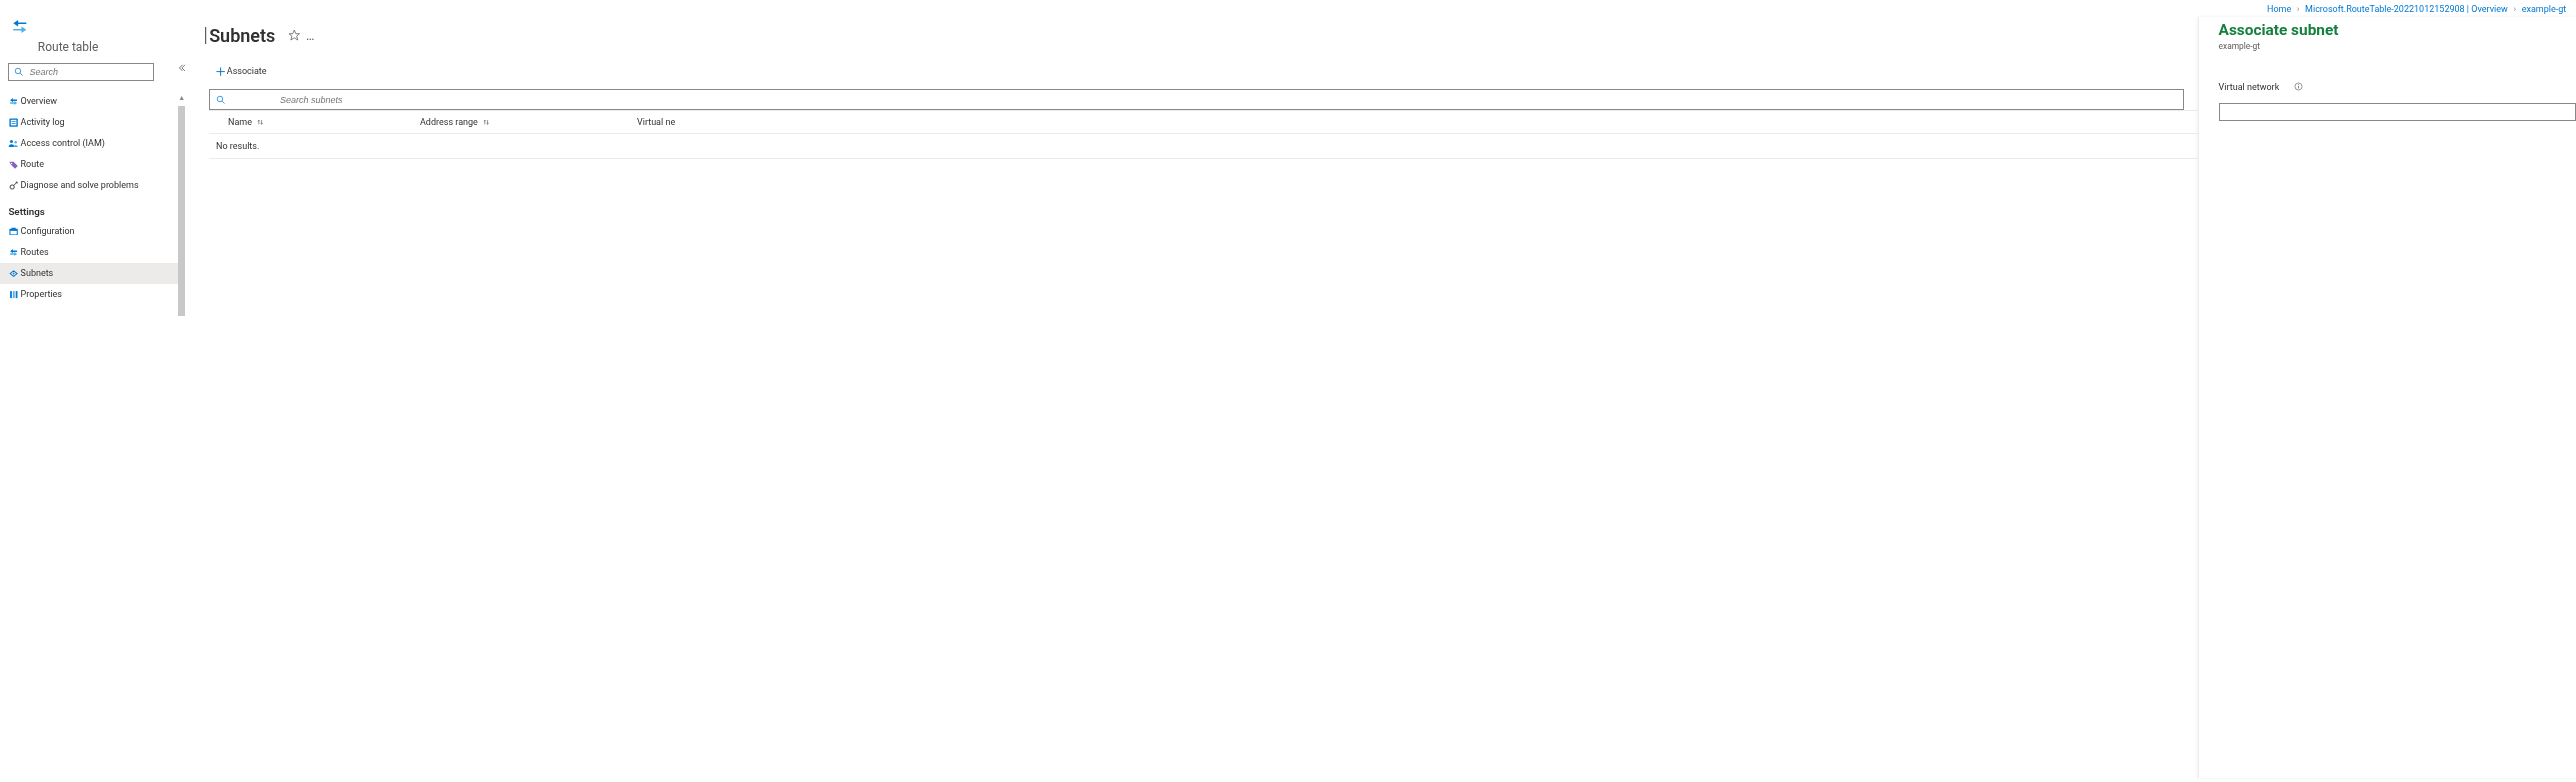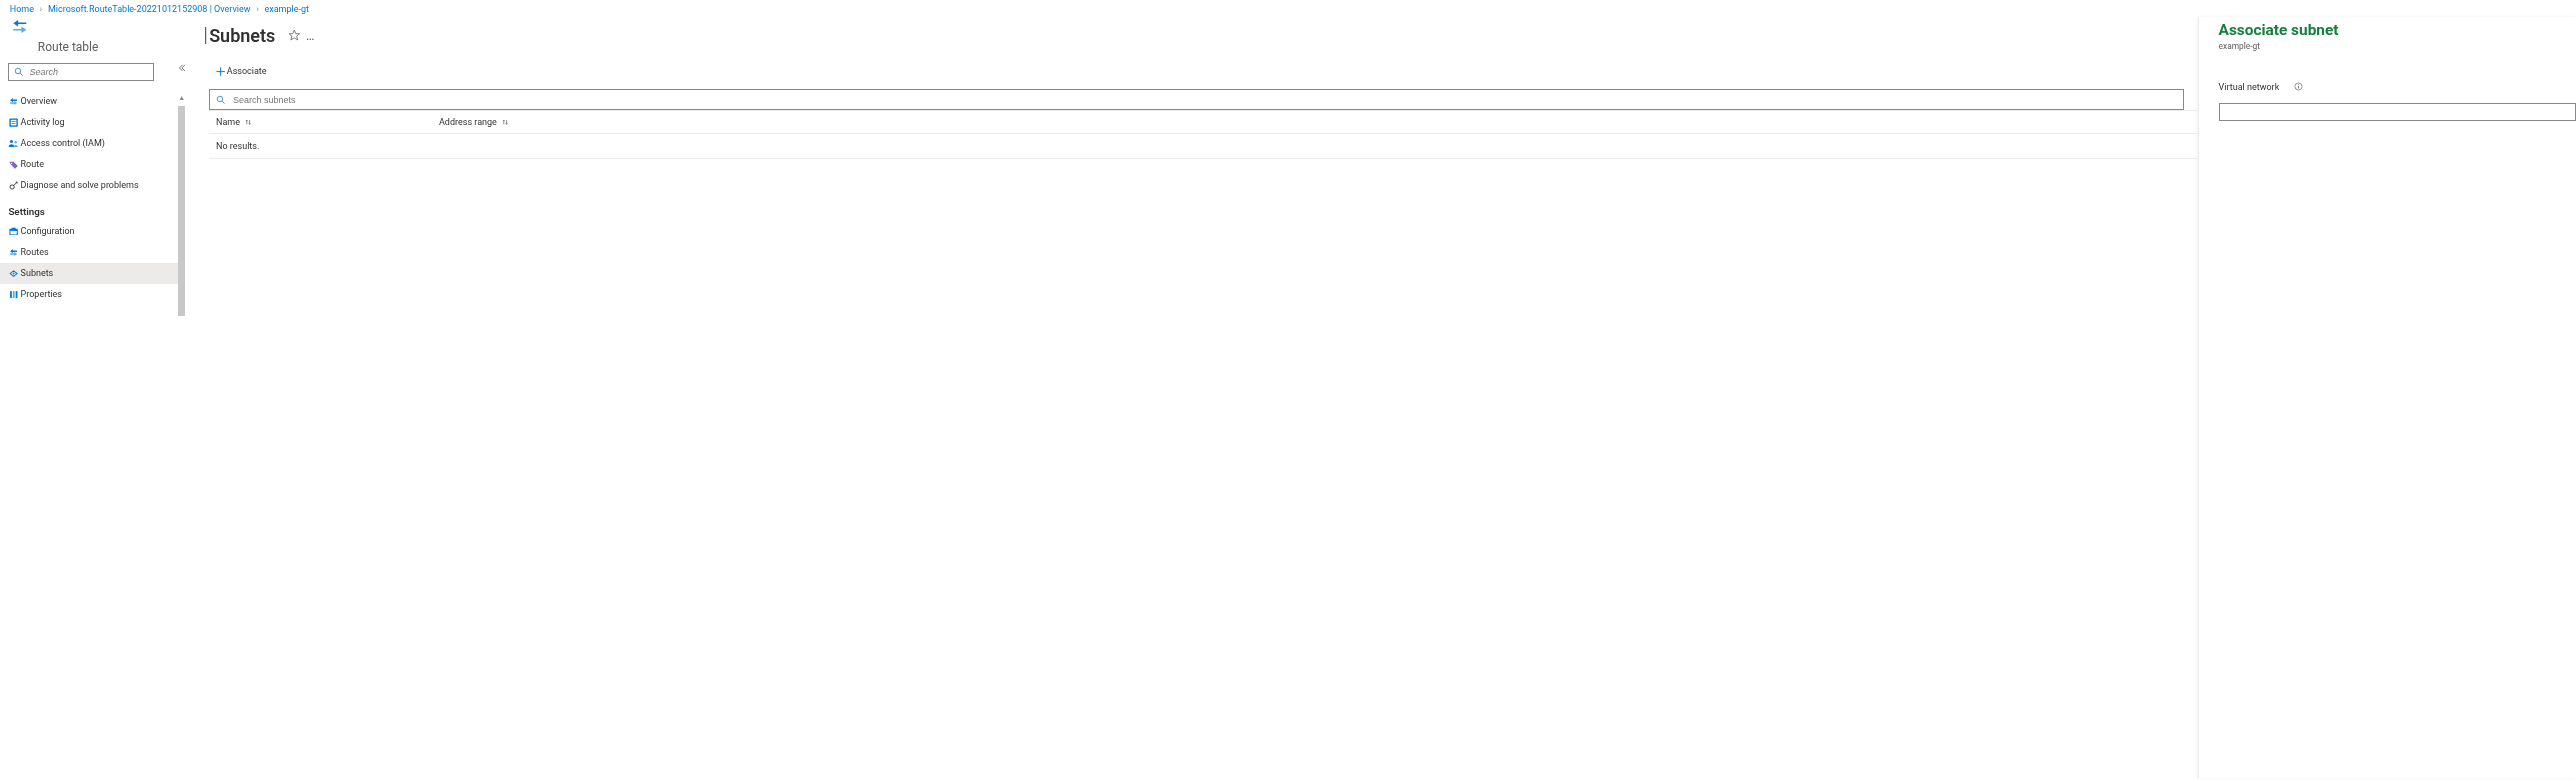--- a/index.html
+++ b/index.html
@@ -14,20 +14,21 @@
 
   
   .crumbs {
     display: flex;
     align-items: center;
     gap: 5.6px;
     padding: 4.2px 9.8px 2.8px 9.8px;
     font-size: 9px;
     color: #0078d4;
     white-space: nowrap;
+    justify-content: flex-end;
   }
   .crumbs a { color: #0078d4; text-decoration: none; cursor: pointer; }
   .crumbs .chev { color: #888; }
   .crumbs .current { color: #0078d4; }
   .res-icon svg { width: 19.6px; height: 17px; }
   .title-sep {
     font-size: 19.6px;
     font-weight: 300;
     color: #323130;
     margin-right: 1.4px;
@@ -167,39 +168,41 @@
     border: 0.7px solid #8a8886;
     height: 21px;
     padding: 0 5.6px;
     margin: 0 14px 0 0;
   }
   .subnets-search input {
     flex: 1;
     border: none;
     outline: none;
     font-size: 9px;
+    font-style: italic;
     color: #605e5c;
     background: transparent;
+    margin-left: 47px;
   }
   .subnets-search svg { width: 9.8px; height: 9.8px; margin-right: 5.6px; }
 
   .grid {
     margin-top: 0;
     border-top: 0.7px solid #edebe9;
   }
   .grid-header {
     display: flex;
     border-bottom: 0.7px solid #edebe9;
     padding: 5.6px 7px;
     font-size: 9px;
     color: #323130;
   }
   .col { display: flex; align-items: center; gap: 4.2px; cursor: pointer; }
   .col svg { width: 8.4px; height: 8.4px; }
-  .col.name { width: 223px; }
+  .col.name { width: 192px; margin-left: 12px; }
   .col.addr { width: 217px; }
   .col.vnet { flex: 1; }
   .grid-body { padding: 7px 7px; color: #323130; font-size: 9px; border-bottom: 0.7px solid #edebe9; }
 
   
   .flyout {
     flex: 0 0 378px;
     border-left: 0.7px solid #edebe9;
     box-shadow: -1.4px 0 4.2px rgba(0,0,0,0.06);
     padding: 4.2px 0 0 19.6px;
@@ -440,20 +443,23 @@
               <path d="M8 3 L8 9 M6.5 7.5 L8 9 L9.5 7.5" fill="none" stroke="#605e5c" stroke-width="1"></path>
             </svg>
         </div>
         <div class="col addr">
           <span>Address range</span>
           <svg viewBox="0 0 12 12">
               <path d="M4 9 L4 3 M2.5 4.5 L4 3 L5.5 4.5" fill="none" stroke="#605e5c" stroke-width="1"></path>
               <path d="M8 3 L8 9 M6.5 7.5 L8 9 L9.5 7.5" fill="none" stroke="#605e5c" stroke-width="1"></path>
             </svg>
         </div>
+        <div class="col vnet">
+          <span>Virtual ne</span>
+        </div>
       </div>
       <div class="grid-body">
         <span>No results.</span>
       </div>
     </div>
   </div>
 
   <div class="flyout">
     <div class="flyout-title">Associate subnet</div>
     <div class="flyout-sub">example-gt</div>

